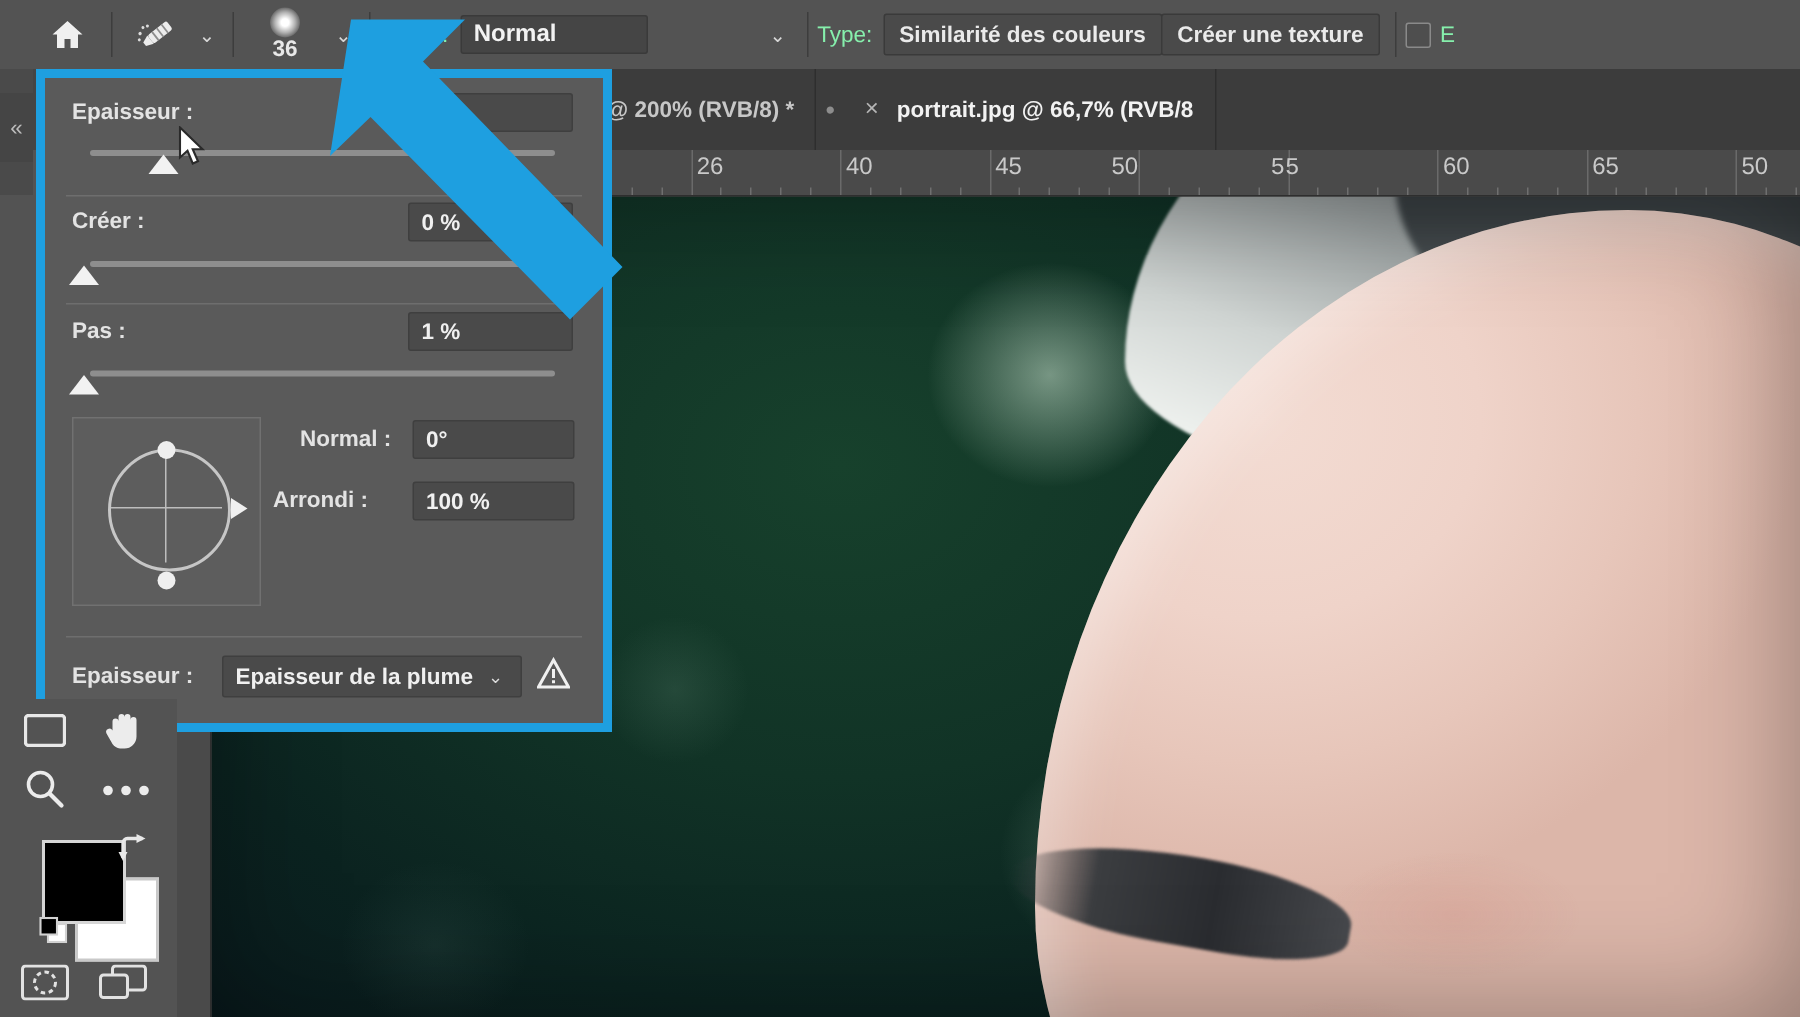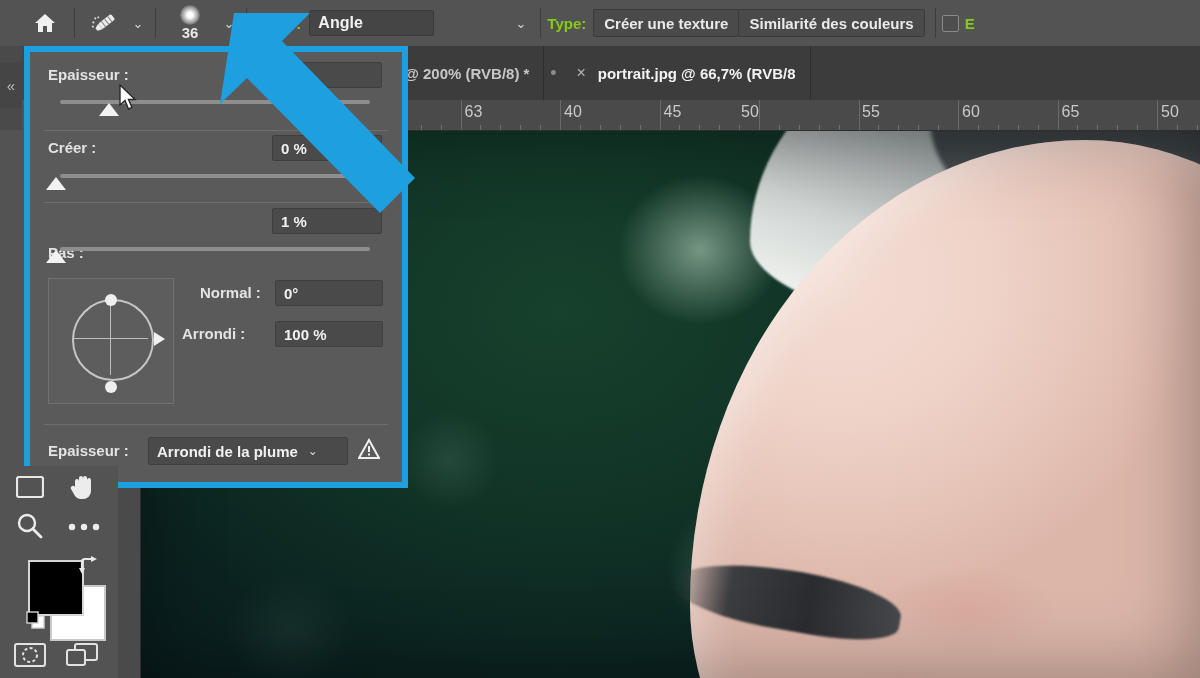--- a/index.html
+++ b/index.html
@@ -55,21 +55,21 @@
   .leftstrip{position:absolute;left:0;top:0;width:22px;height:130px;background:#4a4a4a;}
   .opt-inner{position:absolute;left:22px;top:0;height:46px;display:flex;align-items:center;}
   .sep{width:1px;height:30px;background:#3d3d3d;margin:0 6px;}
   .home-ic{width:46px;height:46px;display:flex;align-items:center;justify-content:center;}
   .tool-ic{width:46px;height:46px;display:flex;align-items:center;justify-content:center;}
   .chev{width:22px;height:46px;display:flex;align-items:center;justify-content:center;color:#d8d8d8;font-size:13px;}
   .brushpv{width:56px;height:46px;display:flex;flex-direction:column;align-items:center;justify-content:center;}
   .brushpv .dot{width:20px;height:20px;border-radius:50%;
     background:radial-gradient(circle,#ffffff 0%,#ffffff 18%,rgba(255,255,255,.55) 48%,rgba(255,255,255,0) 78%);}
   .brushpv .num{font-size:15px;color:#e8e8e8;margin-top:-1px;font-weight:bold;}
-  .lbl{font-size:15px;color:#84cc16;white-space:nowrap;font-weight:bold;}
+  .lbl{font-size:15px;color:#86efac;white-space:nowrap;font-weight:normal;}
   .modebox{margin-left:8px;width:125px;height:26px;background:#454545;border:1px solid #3a3a3a;border-radius:2px;
     display:flex;align-items:center;padding-left:8px;box-sizing:border-box;}
   .modebox .v{font-size:16px;color:#f2f2f2;font-weight:bold;}
   .modechev{width:100px;height:26px;display:flex;align-items:center;justify-content:flex-end;padding-right:8px;
     box-sizing:border-box;color:#d8d8d8;font-size:13px;}
   .tbtn{height:28px;background:#4a4a4a;border:1px solid #3a3a3a;border-radius:2px;display:flex;align-items:center;
     padding:0 10px;font-size:15px;color:#eaeaea;font-weight:bold;white-space:nowrap;box-sizing:border-box;margin-left:-1px;}
   .tbtn.on{background:#2f2f2f;border-color:#2a2a2a;}
   .cbx{width:15px;height:15px;border:1px solid #8a8a8a;border-radius:2px;background:#4e4e4e;}
 
@@ -151,21 +151,21 @@
       <div class="tkm" style="left: 161.3px;"></div>
       <div class="tkm" style="left: 181.2px;"></div>
       <div class="tkm" style="left: 201.1px;"></div>
       <div class="tk" style="left: 221px;"></div>
       <div class="lb" style="left: 225px;">30</div>
       <div class="tkm" style="left: 240.9px;"></div>
       <div class="tkm" style="left: 260.8px;"></div>
       <div class="tkm" style="left: 280.7px;"></div>
       <div class="tkm" style="left: 300.6px;"></div>
       <div class="tk" style="left: 320.5px;"></div>
-      <div class="lb" style="left: 324.5px;">63</div>
+      <div class="lb" style="left: 324.5px;">26</div>
       <div class="tkm" style="left: 340.4px;"></div>
       <div class="tkm" style="left: 360.3px;"></div>
       <div class="tkm" style="left: 380.2px;"></div>
       <div class="tkm" style="left: 400.1px;"></div>
       <div class="tk" style="left: 420px;"></div>
       <div class="lb" style="left: 424px;">40</div>
       <div class="tkm" style="left: 439.9px;"></div>
       <div class="tkm" style="left: 459.8px;"></div>
       <div class="tkm" style="left: 479.7px;"></div>
       <div class="tkm" style="left: 499.6px;"></div>
@@ -175,21 +175,21 @@
       <div class="tkm" style="left: 559.3px;"></div>
       <div class="tkm" style="left: 579.2px;"></div>
       <div class="tkm" style="left: 599.1px;"></div>
       <div class="tk" style="left: 619px;"></div>
       <div class="lb" style="left: 601px;">50</div>
       <div class="tkm" style="left: 638.9px;"></div>
       <div class="tkm" style="left: 658.8px;"></div>
       <div class="tkm" style="left: 678.7px;"></div>
       <div class="tkm" style="left: 698.6px;"></div>
       <div class="tk" style="left: 718.5px;"></div>
-      <div class="lb" style="left: 722px;">55</div>
+      <div class="lb" style="left: 707px; font-family: Liberation Mono, monospace;">55</div>
       <div class="tkm" style="left: 738.4px;"></div>
       <div class="tkm" style="left: 758.3px;"></div>
       <div class="tkm" style="left: 778.2px;"></div>
       <div class="tkm" style="left: 798.1px;"></div>
       <div class="tk" style="left: 818px;"></div>
       <div class="lb" style="left: 822px;">60</div>
       <div class="tkm" style="left: 837.9px;"></div>
       <div class="tkm" style="left: 857.8px;"></div>
       <div class="tkm" style="left: 877.7px;"></div>
       <div class="tkm" style="left: 897.6px;"></div>
@@ -262,27 +262,27 @@
       <div class="chev">⌄</div>
       <div class="sep"></div>
       <div class="brushpv">
         <div class="dot"></div>
         <div class="num">36</div>
       </div>
       <div class="chev">⌄</div>
       <div class="sep"></div>
       <div class="lbl">Mode :</div>
       <div class="modebox">
-        <span class="v">Angle</span>
+        <span class="v">Normal</span>
       </div>
       <div class="modechev">⌄</div>
       <div class="sep"></div>
       <div class="lbl" style="margin-right:8px;">Type:</div>
+      <div class="tbtn">Similarité des couleurs</div>
       <div class="tbtn">Créer une texture</div>
-      <div class="tbtn">Similarité des couleurs</div>
       <div class="sep" style="margin-left:10px;"></div>
       <div class="cbx"></div>
       <div class="lbl" style="margin-left:6px;">E</div>
     </div>
   </div>
 
   <div class="tabbar">
     <div class="tabdot">•</div>
     <div class="tab">
       <span class="x">×</span>
@@ -317,21 +317,21 @@
           <span class="plbl">Créer :</span>
         </div>
       <div class="pfield" style="position:absolute;left:242px;top:83px;width:110px;">
           <span>0 %</span>
         </div>
       <div class="track" style="left:30px;top:122px;width:310px;"></div>
       <div class="knob" style="left:16px;top:125px;"></div>
 
       <div class="divline" style="left:14px;top:150px;width:344px;"></div>
 
-      <div class="row" style="left:18px;top:160px;margin-top:32px;">
+      <div class="row" style="left:18px;top:160px;">
           <span class="plbl">Pas :</span>
         </div>
       <div class="pfield" style="position:absolute;left:242px;top:156px;width:110px;">
           <span>1 %</span>
         </div>
       <div class="track" style="left:30px;top:195px;width:310px;"></div>
       <div class="knob" style="left:16px;top:198px;"></div>
 
       <div class="anglebox" style="left:18px;top:226px;width:124px;height:124px;"></div>
       <div class="circ" style="left:42px;top:247px;width:78px;height:78px;"></div>
@@ -353,21 +353,21 @@
       <div class="pfield" style="position:absolute;left:245px;top:269px;width:108px;">
           <span>100 %</span>
         </div>
 
       <div class="divline" style="left:14px;top:372px;width:344px;"></div>
 
       <div class="row" style="left:18px;top:390px;">
           <span class="plbl">Epaisseur :</span>
         </div>
       <div class="ddbox" style="position:absolute;left:118px;top:385px;width:200px;">
-        <span class="v">Arrondi de la plume</span>
+        <span class="v">Epaisseur de la plume</span>
         <span class="c">⌄</span>
       </div>
       <svg style="position:absolute;left:328px;top:386px;" width="22" height="22" viewBox="0 0 22 22">
         <path d="M11 2 L21 20 L1 20 Z" fill="none" stroke="#f0f0f0" stroke-width="2"></path>
         <rect x="10" y="8" width="2" height="6" fill="#f0f0f0"></rect>
           <rect x="10" y="15.5" width="2" height="2" fill="#f0f0f0"></rect>
       </svg>
 
     </div>
   </div>

